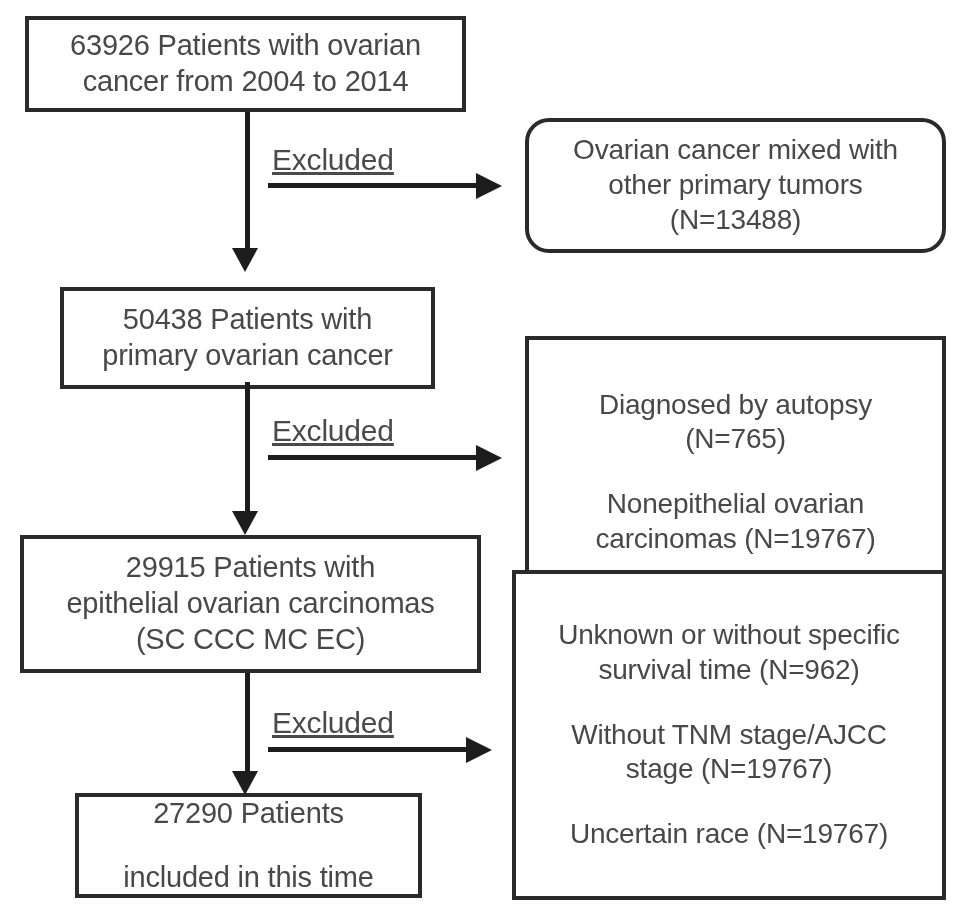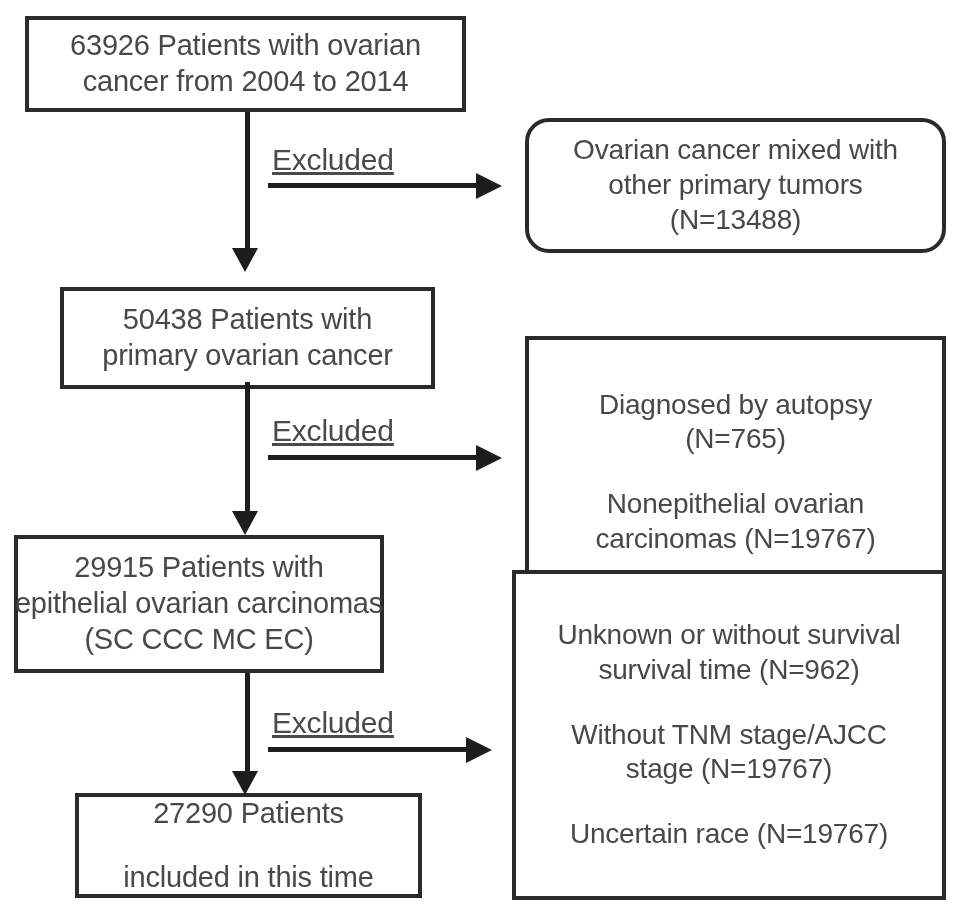--- a/index.html
+++ b/index.html
@@ -33,21 +33,21 @@
     color: #484848;
     letter-spacing: -0.2px;
     padding: 6px 6px;
   }
   .node .ln { display: block; white-space: nowrap; }
   .node .gap { display: block; height: 30px; }
 
   
   #node-start   { left: 25px;  top: 16px;  width: 441px; height: 96px; }
   #node-primary { left: 60px;  top: 280px; width: 375px; height: 102px; margin-top: 7px; }
-  #node-epi     { left: 14px;  top: 535px; width: 370px; height: 138px; }
+  #node-epi     { left: 20px;  top: 535px; width: 461px; height: 138px; }
   #node-final   { left: 75px;  top: 793px; width: 347px; height: 105px; gap: 28px; }
 
   
   #node-ex1 { left: 525px; top: 118px; width: 421px; height: 135px; font-size: 28px; border-radius: 24px; }
   #node-ex2 { left: 525px; top: 327px; width: 421px; height: 272px; font-size: 28px; margin-top: 9px; }
   #node-ex3 { left: 512px; top: 570px; width: 434px; height: 330px; font-size: 28px; }
 
   
   .vline {
     position: absolute;
@@ -138,21 +138,21 @@
 
   <div class="node" id="node-ex2">
     <span class="ln">Diagnosed by autopsy</span>
     <span class="ln">(N=765)</span>
     <span class="gap"></span>
     <span class="ln">Nonepithelial ovarian</span>
     <span class="ln">carcinomas (N=19767)</span>
   </div>
 
   <div class="node" id="node-ex3">
-    <span class="ln">Unknown or without survival</span>
+    <span class="ln">Unknown or without specific</span>
     <span class="ln">survival time (N=962)</span>
     <span class="gap"></span>
     <span class="ln">Without TNM stage/AJCC</span>
     <span class="ln">stage (N=19767)</span>
     <span class="gap"></span>
     <span class="ln">Uncertain race (N=19767)</span>
   </div>
 
   <div class="vline" id="v1"></div>
   <div class="varrow" id="a1"></div>

